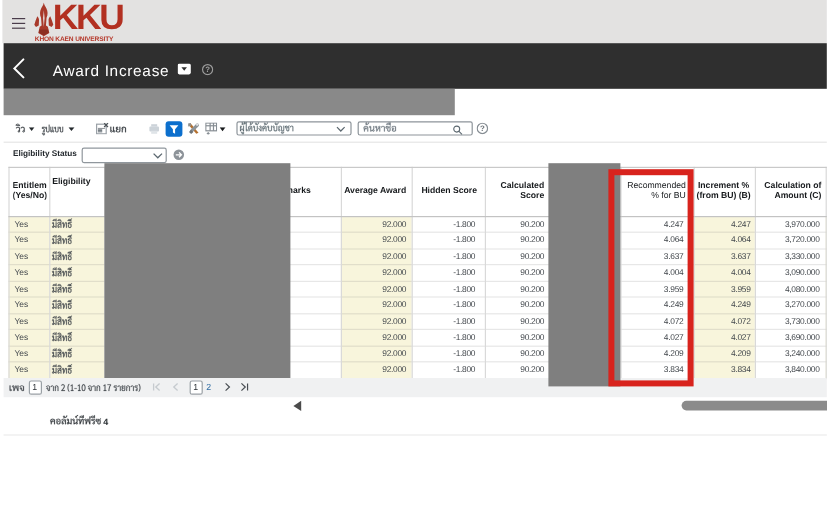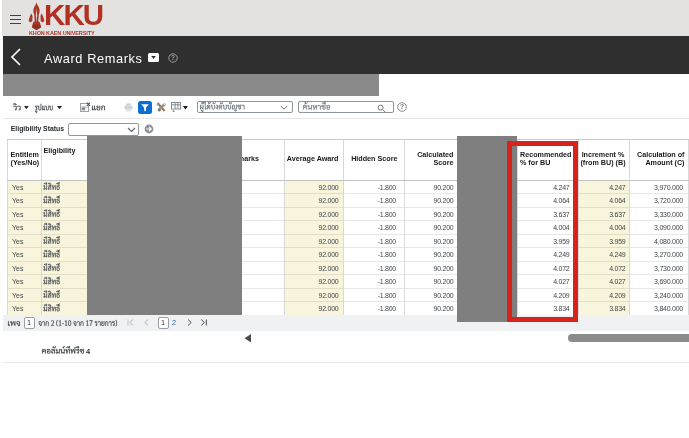--- a/index.html
+++ b/index.html
@@ -14,21 +14,21 @@
 <path d="M13.9 11.5 C12.9 12.4 12.4 13.7 12.5 15l0.2 4.2 L15 20.5 L16.4 18.6 L15.3 15 Z" fill="#a8392a"></path>
 <path d="M8.5 6.5 L9.2 13 L8.5 20.5 L7.8 13 Z" fill="#e8e2e0" opacity="0.9"></path>
 <path d="M4.9 22.5 L12.1 22.5 L12.6 25.2 L8.5 27.4 L4.4 25.2 Z" fill="#8d2f22"></path>
 </svg>
 <div class="abs" style="left:44px;top:1px;width:62px;height:27px;font-size:29.5px;font-weight:bold;color:#b23021;letter-spacing:-1.9px;line-height:27px;">KKU</div>
 <div class="abs" style="left:29px;top:29.7px;width:80px;height:7px;font-size:5.5px;font-weight:bold;color:#b5382a;letter-spacing:-0.12px;">KHON&nbsp;KAEN&nbsp;UNIVERSITY</div>
 <div class="abs" style="left:3px;top:36px;width:686px;height:37.5px;background:#2f2f2f;"></div>
 <svg class="abs" style="left:9px;top:48px" width="14" height="18" viewBox="0 0 14 18">
     <path d="M10.5 1.5 L3 9 L10.5 16.5" stroke="#fff" stroke-width="1.7" fill="none" stroke-linecap="round"></path>
   </svg>
-<div class="abs" style="left:44px;top:39.5px;height:37.5px;line-height:37.5px;font-size:12.8px;letter-spacing:0.6px;color:#fff;">Award Remarks</div>
+<div class="abs" style="left:44px;top:39.5px;height:37.5px;line-height:37.5px;font-size:12.8px;letter-spacing:0.6px;color:#fff;">Award Increase</div>
 <svg class="abs" style="left:147.5px;top:52.5px" width="12" height="10">
     <rect x="0" y="0" width="11" height="9" rx="1.5" fill="#fff"></rect>
     <path d="M3.2 3 L7.8 3 L5.5 6 Z" fill="#2f2f2f"></path>
   </svg>
 <svg class="abs" style="left:168px;top:52.5px" width="10" height="10" viewBox="0 0 10 10">
     <circle cx="5" cy="5" r="4.2" stroke="#9b9b9b" stroke-width="1" fill="none"></circle>
     <text x="5" y="7.3" font-size="6.5" fill="#a0a0a0" text-anchor="middle" font-weight="bold">?</text>
   </svg>
 <div class="abs" style="left:3px;top:73.5px;width:376px;height:22px;background:#898989;"></div>
 <svg class="abs" style="left:0;top:0;overflow:visible" width="1" height="1">
@@ -135,21 +135,21 @@
 
 <div class="abs" style="left:7px;top:139px;width:682px;height:1px;background:#c9c9c9;"></div>
 <div class="abs" style="left:7px;top:179.5px;width:682px;height:1px;background:#c3c3c3;"></div>
 <div class="abs" style="left:7px;top:314.5px;width:682px;height:1px;background:#c3c3c3;"></div>
 <div class="abs" style="left:10.5px;top:139px;width:28px;height:40.5px;font-size:7.2px;color:#16191c;font-weight:bold;line-height:8.6px;display:flex;flex-direction:column;justify-content:center;text-align:left;overflow:hidden;white-space:nowrap;align-items:flex-start;">Entitlement<br>(Yes/No)</div>
 <div class="abs" style="left:43.5px;top:139px;width:42px;height:25px;font-size:7.2px;color:#16191c;font-weight:bold;line-height:8.6px;display:flex;flex-direction:column;justify-content:center;">Eligibility</div>
 <div class="abs" style="left:228.6px;top:139px;width:40px;height:40.5px;font-size:7.2px;color:#16191c;font-weight:bold;line-height:8.6px;display:flex;flex-direction:column;justify-content:center;">Remarks</div>
 <div class="abs" style="left:283.5px;top:139px;width:55px;height:40.5px;font-size:7.2px;color:#16191c;font-weight:bold;line-height:8.6px;display:flex;flex-direction:column;justify-content:center;text-align:right;align-items:flex-end;">Average Award</div>
 <div class="abs" style="left:342.5px;top:139px;width:55px;height:40.5px;font-size:7.2px;color:#16191c;font-weight:bold;line-height:8.6px;display:flex;flex-direction:column;justify-content:center;text-align:right;align-items:flex-end;">Hidden Score</div>
 <div class="abs" style="left:403.5px;top:139px;width:50px;height:40.5px;font-size:7.2px;color:#16191c;font-weight:bold;line-height:8.6px;display:flex;flex-direction:column;justify-content:center;text-align:right;align-items:flex-end;">Calculated<br>Score</div>
-<div class="abs" style="left:516.5px;top:139px;width:55px;height:40.5px;font-size:7.2px;color:#16191c;font-weight:bold;line-height:8.6px;display:flex;flex-direction:column;justify-content:center;text-align:left;align-items:flex-end;">Recommended<br>% for BU</div>
+<div class="abs" style="left:516.5px;top:139px;width:55px;height:40.5px;font-size:7.2px;color:#16191c;font-weight:normal;line-height:8.6px;display:flex;flex-direction:column;justify-content:center;text-align:right;align-items:flex-end;">Recommended<br>% for BU</div>
 <div class="abs" style="left:578.5px;top:139px;width:49px;height:40.5px;font-size:7.2px;color:#16191c;font-weight:bold;line-height:8.6px;display:flex;flex-direction:column;justify-content:center;text-align:center;align-items:center;">Increment %<br>(from BU) (B)</div>
 <div class="abs" style="left:628.5px;top:139px;width:56px;height:40.5px;font-size:7.2px;color:#16191c;font-weight:bold;line-height:8.6px;display:flex;flex-direction:column;justify-content:center;text-align:right;align-items:flex-end;">Calculation of<br>Amount (C)</div>
 <div class="abs" style="left:12px;top:179.5px;width:25px;height:13.5px;font-size:7px;color:#42474c;line-height:15px;">Yes</div>
 <svg class="abs" style="left:0;top:0;overflow:visible" width="1" height="1">
     <path transform="translate(43.24,189.70) scale(0.7012,0.7800)" d="M5.40 -5.76L5.40 -0.00L4.60 -0.00Q4.17 -0.38 3.64 -0.68Q3.11 -0.97 2.65 -1.11Q2.66 -1.07 2.66 -0.99Q2.66 -0.51 2.34 -0.20Q2.02 0.10 1.53 0.10Q1.04 0.10 0.73 -0.20Q0.43 -0.51 0.43 -0.98Q0.43 -1.45 0.74 -1.75Q1.05 -2.04 1.55 -2.04Q1.62 -2.04 1.66 -2.03L1.66 -3.87Q1.51 -3.82 1.37 -3.82Q0.93 -3.82 0.65 -4.10Q0.37 -4.39 0.37 -4.85Q0.37 -5.29 0.66 -5.58Q0.96 -5.86 1.43 -5.86Q1.91 -5.86 2.21 -5.56Q2.51 -5.27 2.51 -4.80L2.51 -1.89Q3.08 -1.72 3.62 -1.45Q4.16 -1.18 4.55 -0.89L4.55 -5.76L5.40 -5.76ZM0.92 -4.84Q0.92 -4.64 1.05 -4.50Q1.18 -4.37 1.38 -4.37Q1.59 -4.37 1.73 -4.50Q1.86 -4.64 1.86 -4.84Q1.86 -5.04 1.73 -5.18Q1.59 -5.31 1.38 -5.31Q1.18 -5.31 1.05 -5.18Q0.92 -5.04 0.92 -4.84ZM1.50 -0.48Q1.72 -0.48 1.86 -0.61Q2.00 -0.75 2.00 -0.97Q2.00 -1.18 1.86 -1.31Q1.72 -1.45 1.50 -1.45Q1.29 -1.45 1.15 -1.31Q1.02 -1.18 1.02 -0.97Q1.02 -0.75 1.15 -0.61Q1.29 -0.48 1.50 -0.48ZM5.39 -7.13Q5.43 -6.96 5.47 -6.62Q4.74 -6.91 3.79 -7.06Q2.85 -7.22 1.96 -7.22Q1.34 -7.22 0.91 -7.15Q0.96 -7.98 1.54 -8.47Q2.12 -8.96 3.06 -8.96Q4.04 -8.96 4.67 -8.41L4.67 -9.52L5.39 -9.52L5.39 -7.13ZM2.32 -7.71Q2.95 -7.71 3.59 -7.61Q4.23 -7.51 4.71 -7.33Q4.48 -7.87 4.05 -8.14Q3.62 -8.41 3.06 -8.41Q2.56 -8.41 2.20 -8.21Q1.84 -8.01 1.72 -7.69Q1.91 -7.71 2.32 -7.71ZM11.47 -6.32Q11.35 -5.84 10.79 -5.21Q11.20 -4.77 11.20 -4.14L11.20 -0.00L10.36 -0.00L10.36 -2.28Q10.36 -2.73 9.93 -2.99Q9.50 -3.25 8.97 -3.25Q8.44 -3.25 8.08 -3.00Q7.72 -2.74 7.72 -2.29L7.72 -1.89Q7.87 -1.94 8.01 -1.94Q8.45 -1.94 8.73 -1.65Q9.01 -1.37 9.01 -0.91Q9.01 -0.47 8.71 -0.18Q8.42 0.10 7.95 0.10Q7.47 0.10 7.17 -0.20Q6.87 -0.49 6.87 -0.96L6.87 -2.29Q6.87 -2.91 7.29 -3.33Q7.71 -3.74 8.39 -3.86Q9.21 -4.46 9.73 -5.03Q9.37 -5.17 8.90 -5.17Q8.26 -5.17 7.83 -4.91Q7.40 -4.65 7.31 -4.21L6.49 -4.21Q6.56 -4.97 7.21 -5.41Q7.86 -5.86 8.90 -5.86Q9.64 -5.86 10.20 -5.61Q10.45 -6.00 10.50 -6.32L11.47 -6.32ZM10.36 -4.17Q10.36 -4.43 10.22 -4.65Q9.78 -4.25 9.25 -3.88Q9.95 -3.79 10.36 -3.37L10.36 -4.17ZM8.46 -0.92Q8.46 -1.12 8.33 -1.25Q8.20 -1.39 8.00 -1.39Q7.79 -1.39 7.65 -1.25Q7.52 -1.12 7.52 -0.92Q7.52 -0.72 7.65 -0.58Q7.79 -0.45 8.00 -0.45Q8.20 -0.45 8.33 -0.58Q8.46 -0.72 8.46 -0.92ZM11.27 -6.62Q10.54 -6.91 9.59 -7.06Q8.65 -7.22 7.76 -7.22Q7.14 -7.22 6.71 -7.15Q6.76 -7.98 7.34 -8.47Q7.92 -8.96 8.86 -8.96Q9.90 -8.96 10.54 -8.34Q11.17 -7.73 11.27 -6.62ZM10.51 -7.33Q10.28 -7.87 9.85 -8.14Q9.42 -8.41 8.86 -8.41Q8.36 -8.41 8.00 -8.21Q7.64 -8.01 7.52 -7.69Q7.71 -7.71 8.12 -7.71Q8.75 -7.71 9.39 -7.61Q10.03 -7.51 10.51 -7.33ZM16.70 -5.86Q17.77 -5.86 17.77 -4.63L17.77 -0.00L16.92 -0.00L16.92 -4.62Q16.92 -5.13 16.59 -5.13Q16.43 -5.13 16.34 -5.05Q16.26 -4.98 16.20 -4.83L14.36 -0.00L13.47 -0.00L13.47 -3.87Q13.32 -3.82 13.18 -3.82Q12.74 -3.82 12.45 -4.10Q12.17 -4.39 12.17 -4.85Q12.17 -5.29 12.47 -5.58Q12.77 -5.86 13.23 -5.86Q13.71 -5.86 14.01 -5.56Q14.32 -5.27 14.32 -4.80L14.32 -2.18Q14.32 -1.78 14.24 -1.16L14.52 -2.22L15.53 -4.96Q15.86 -5.86 16.70 -5.86ZM12.72 -4.84Q12.72 -4.64 12.85 -4.50Q12.99 -4.37 13.19 -4.37Q13.40 -4.37 13.53 -4.50Q13.66 -4.64 13.66 -4.84Q13.66 -5.04 13.53 -5.18Q13.40 -5.31 13.19 -5.31Q12.99 -5.31 12.85 -5.18Q12.72 -5.04 12.72 -4.84ZM21.23 0.10Q20.31 0.10 19.79 -0.24Q19.27 -0.58 19.27 -1.19L19.27 -3.25L20.11 -3.25L20.11 -1.20Q20.11 -0.91 20.40 -0.75Q20.69 -0.59 21.23 -0.59Q21.76 -0.59 22.05 -0.75Q22.34 -0.91 22.34 -1.20L22.34 -2.92Q22.34 -3.13 22.20 -3.28Q22.07 -3.42 21.71 -3.53Q21.29 -3.66 20.49 -3.80Q19.70 -3.95 18.98 -4.01Q18.99 -4.89 19.43 -5.38Q19.88 -5.86 20.60 -5.86Q20.86 -5.86 21.13 -5.80Q21.41 -5.75 21.82 -5.64Q21.86 -5.63 22.11 -5.56Q22.36 -5.50 22.50 -5.50Q22.84 -5.50 22.93 -5.87L23.56 -5.72Q23.44 -5.29 23.19 -5.06Q22.95 -4.83 22.61 -4.83Q22.35 -4.83 21.69 -5.00Q21.63 -5.01 21.28 -5.09Q20.93 -5.17 20.71 -5.17Q20.41 -5.17 20.19 -5.01Q19.98 -4.85 19.94 -4.57Q20.65 -4.49 21.33 -4.35Q22.01 -4.20 22.37 -4.06Q23.19 -3.74 23.19 -3.11L23.19 -1.19Q23.19 -0.58 22.67 -0.24Q22.15 0.10 21.23 0.10ZM23.26 -6.62Q22.53 -6.91 21.58 -7.06Q20.64 -7.22 19.75 -7.22Q19.13 -7.22 18.70 -7.15Q18.75 -7.98 19.33 -8.47Q19.91 -8.96 20.85 -8.96Q21.89 -8.96 22.53 -8.34Q23.16 -7.73 23.26 -6.62ZM22.50 -7.33Q22.27 -7.87 21.84 -8.14Q21.41 -8.41 20.85 -8.41Q20.35 -8.41 19.99 -8.21Q19.63 -8.01 19.51 -7.69Q19.70 -7.71 20.11 -7.71Q20.74 -7.71 21.38 -7.61Q22.02 -7.51 22.50 -7.33ZM23.90 -9.73Q23.90 -9.31 23.67 -9.09Q23.43 -8.88 22.91 -8.69Q22.82 -8.66 22.74 -8.63Q22.65 -8.61 22.58 -8.58L22.30 -8.49Q22.48 -8.37 22.58 -8.18Q22.68 -8.00 22.68 -7.77Q22.68 -7.39 22.43 -7.14Q22.17 -6.89 21.77 -6.89Q21.37 -6.89 21.12 -7.15Q20.87 -7.41 20.87 -7.82Q20.87 -8.22 21.10 -8.46Q21.34 -8.70 21.58 -8.80Q21.83 -8.89 22.44 -9.09Q22.82 -9.21 23.02 -9.34Q23.21 -9.48 23.21 -9.73L23.90 -9.73ZM21.81 -7.35Q21.97 -7.35 22.08 -7.46Q22.19 -7.58 22.19 -7.75Q22.19 -7.92 22.08 -8.03Q21.97 -8.14 21.81 -8.14Q21.64 -8.14 21.53 -8.03Q21.43 -7.92 21.43 -7.75Q21.43 -7.58 21.53 -7.46Q21.64 -7.35 21.81 -7.35Z" fill="#42474c" stroke="#42474c" stroke-width="0.22"></path>
   </svg>
 <div class="abs" style="left:283.5px;top:179.5px;width:55px;height:13.5px;font-size:7px;color:#42474c;line-height:15px;text-align:right;letter-spacing:-0.25px;">92.000</div>
 <div class="abs" style="left:342.5px;top:179.5px;width:53.5px;height:13.5px;font-size:7px;color:#42474c;line-height:15px;text-align:right;letter-spacing:-0.25px;">-1.800</div>
 <div class="abs" style="left:403.5px;top:179.5px;width:50px;height:13.5px;font-size:7px;color:#42474c;line-height:15px;text-align:right;letter-spacing:-0.25px;">90.200</div>
 <div class="abs" style="left:516.5px;top:179.5px;width:53px;height:13.5px;font-size:7px;color:#42474c;line-height:15px;text-align:right;letter-spacing:-0.25px;">4.247</div>

